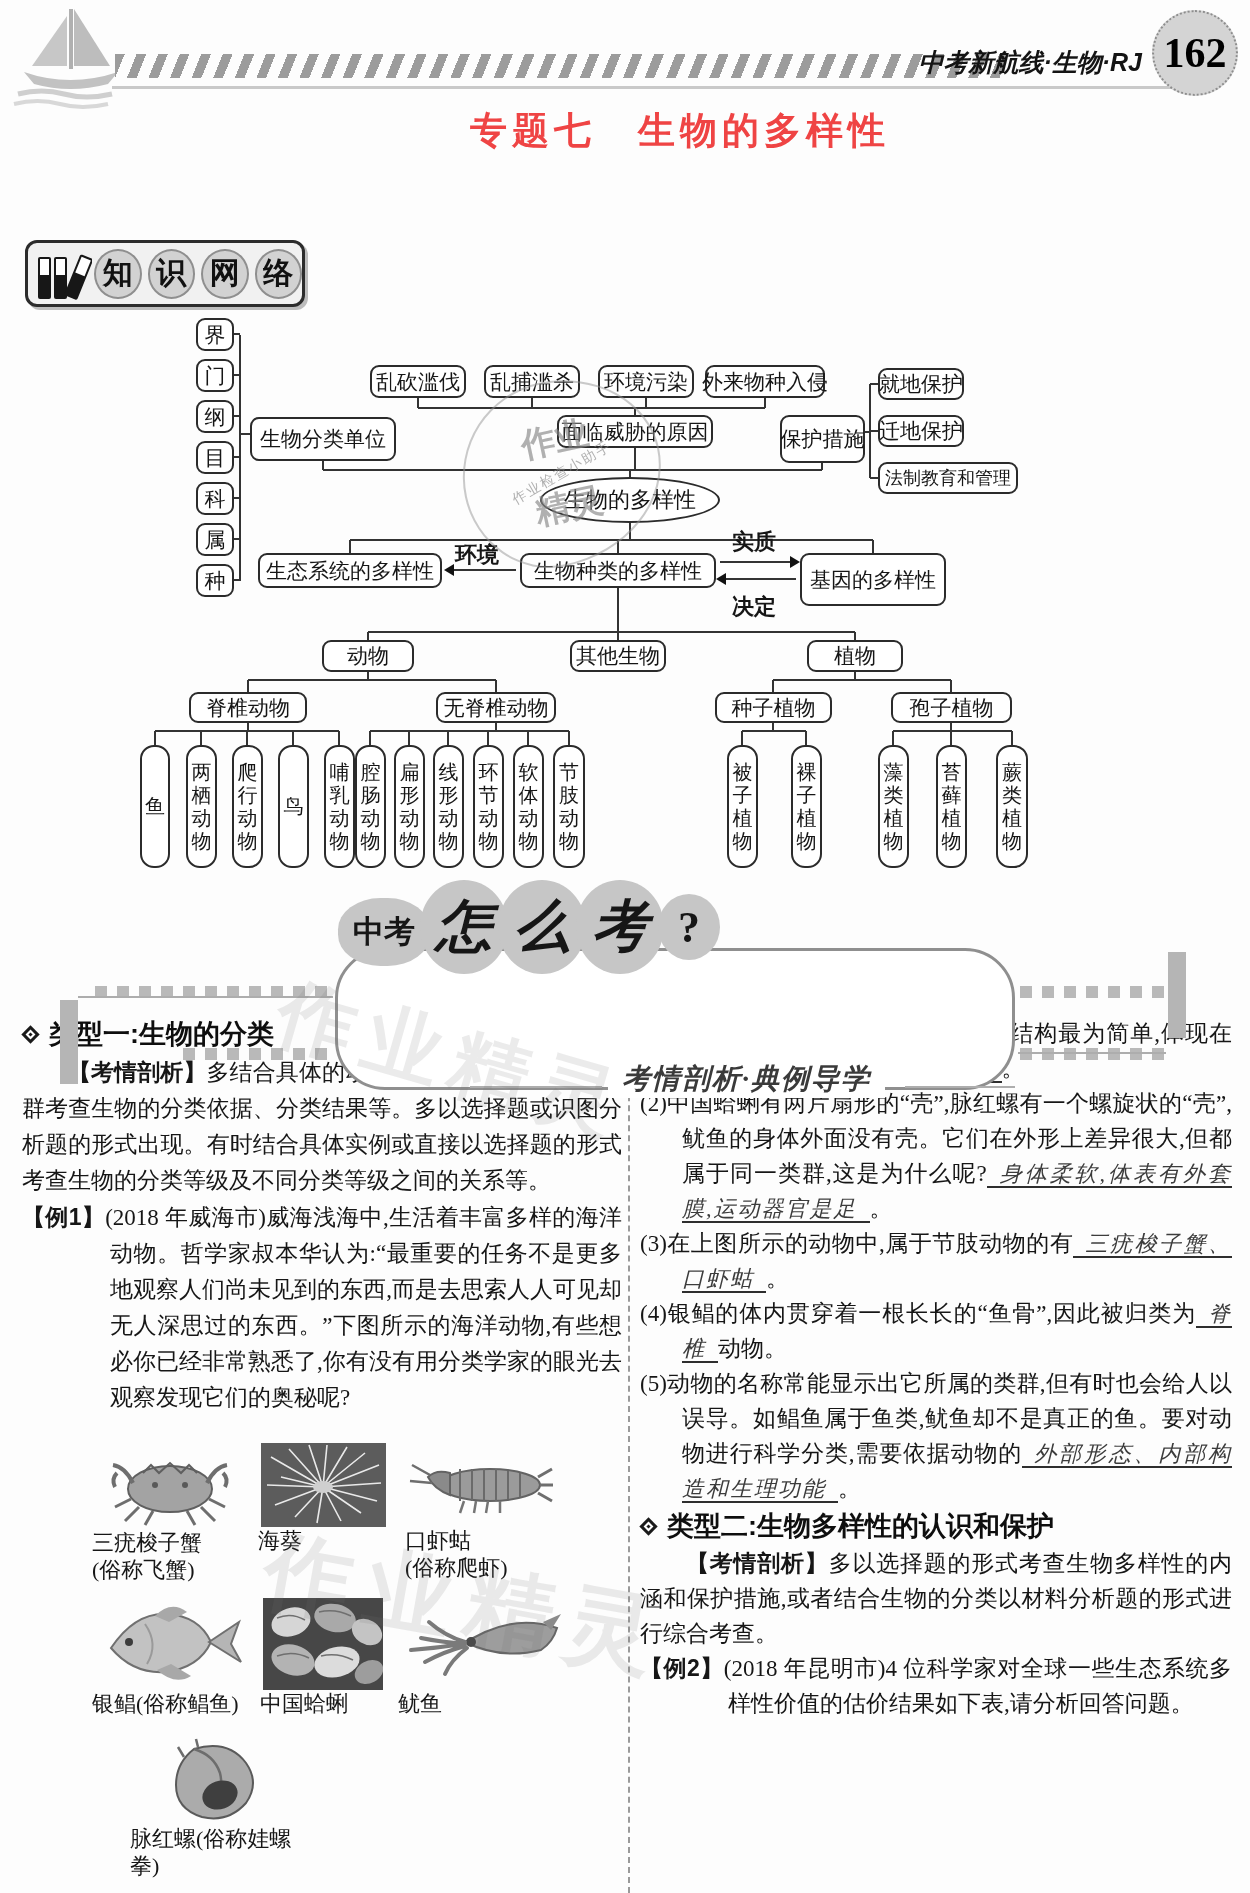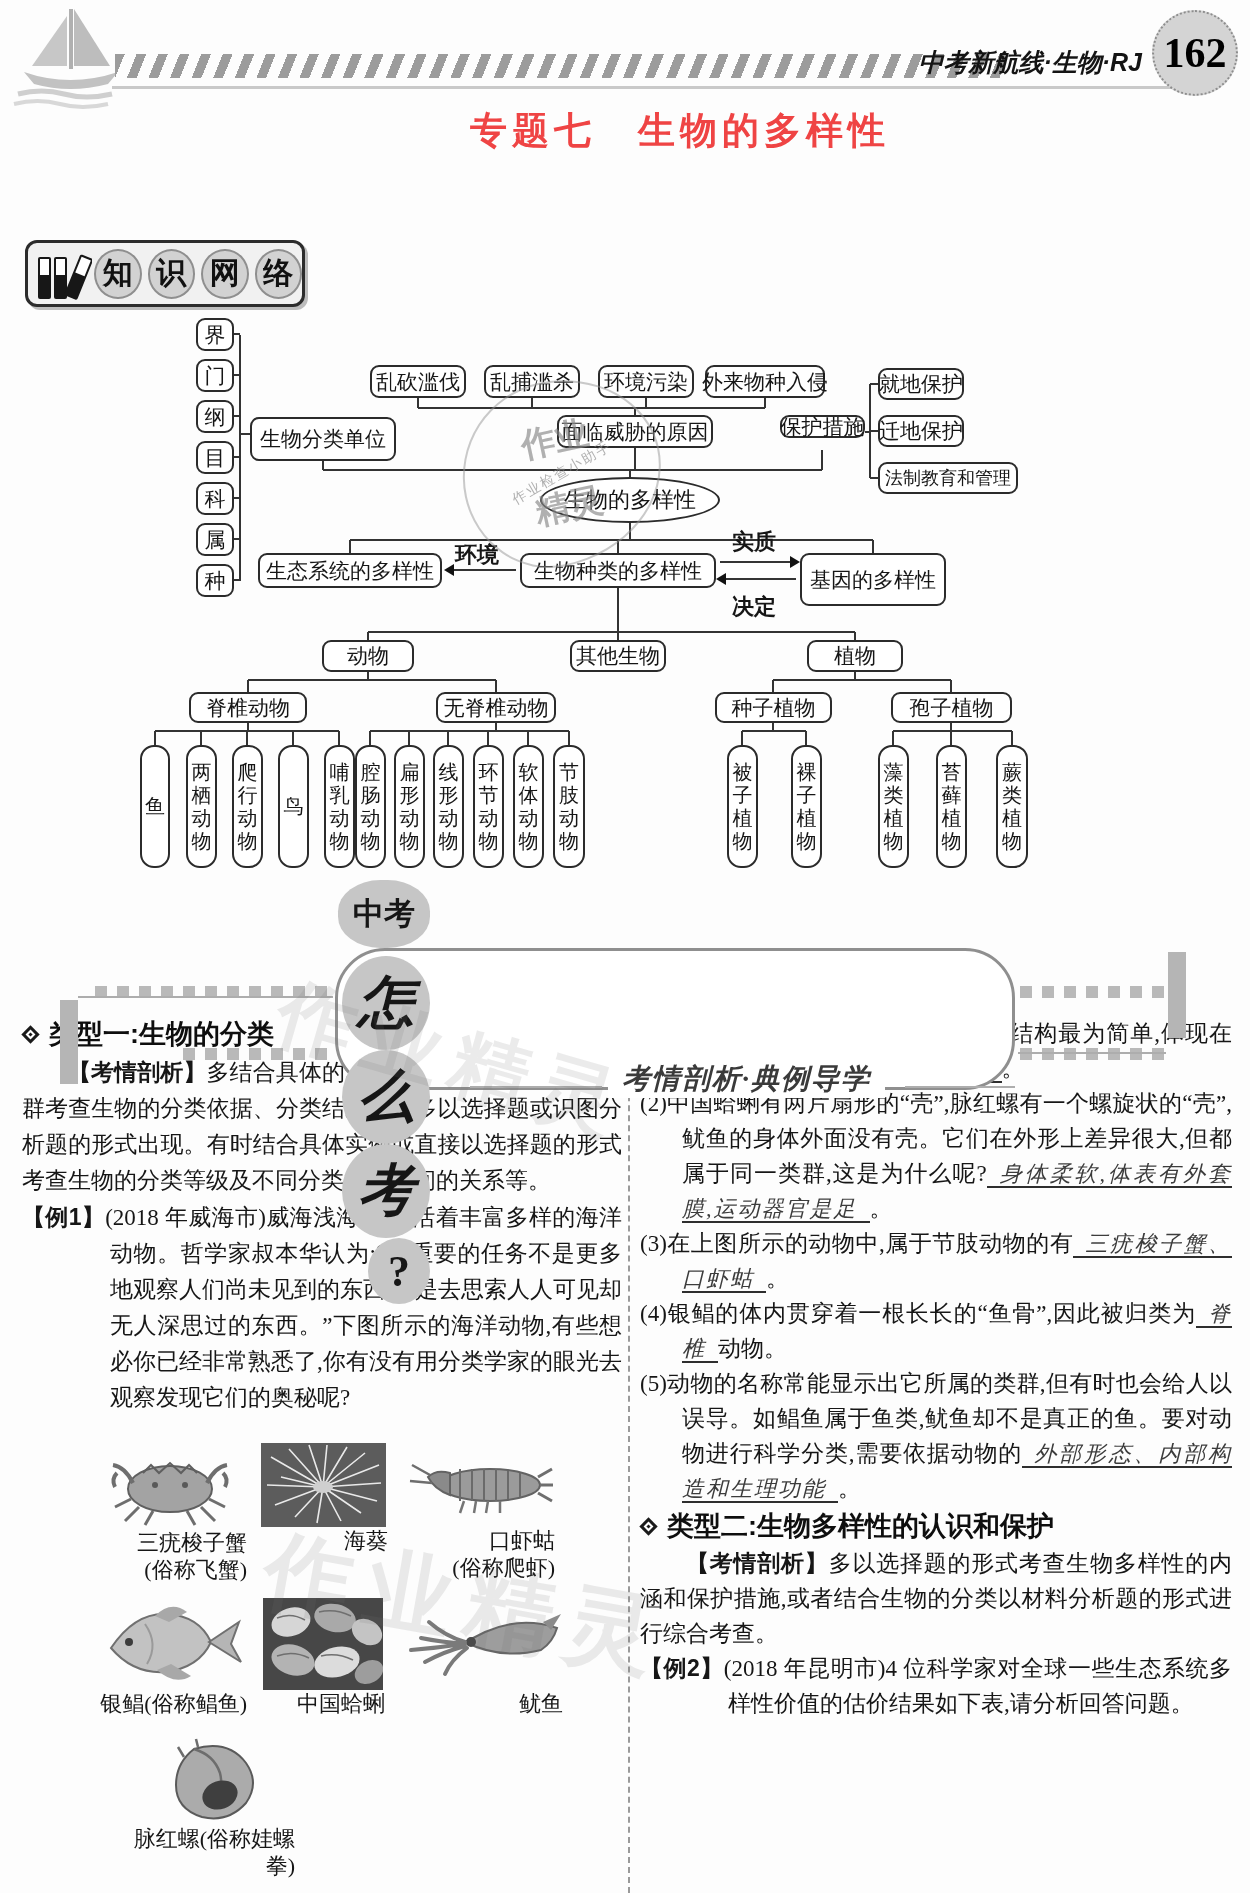--- a/index.html
+++ b/index.html
@@ -49,21 +49,21 @@
   .stamp .big { font-size:34px; font-weight:bold; }
   .stamp .small { font-size:14px; transform:rotate(-18deg); letter-spacing:2px; }
   .wm { position:absolute; font-weight:bold; color:rgba(110,110,110,.14); white-space:nowrap; z-index:5;
     font-family:"Liberation Sans",sans-serif; pointer-events:none; }
   .wm1 { left:272px; top:1008px; font-size:78px; letter-spacing:12px; transform:rotate(16deg); }
   .wm2 { left:262px; top:1545px; font-size:88px; letter-spacing:14px; transform:rotate(10deg); }
 
   
   .banner-rect { position:absolute; left:335px; top:948px; width:680px; height:142px; background:#fff;
     border:3px solid #8f8f8f; border-radius:50px; z-index:2; }
-  .bubbles { position:absolute; left:338px; top:880px; display:flex; align-items:flex-end; z-index:4;flex-direction:column; }
+  .bubbles { position:absolute; left:338px; top:880px; display:flex; align-items:flex-end; z-index:4; }
   .blob { background:#c6c6c6; display:flex; align-items:center; justify-content:center; }
   .blob.prefix { width:92px; height:68px; border-radius:46%; font-family:"Liberation Sans",sans-serif;
     font-weight:bold; font-size:31px; margin-bottom:8px; }
   .blob.bigchar { width:88px; height:94px; border-radius:50%; margin-left:-10px;
     font-weight:bold; font-style:italic; font-size:56px; }
   .blob.qmark { width:62px; height:66px; border-radius:50%; margin-left:-6px; margin-bottom:14px;
     font-weight:bold; font-size:44px; }
   .subtitle { position:absolute; left:608px; top:1060px; z-index:5; background:#fff; padding:0 14px;
     font-weight:bold; font-style:italic; font-size:28px; color:#3a3a3a; letter-spacing:2px; }
   .subline { position:absolute; height:2px; background:#adadad; z-index:3; }
@@ -84,21 +84,21 @@
   .dmark::before { content:""; position:absolute; inset:5px; background:#1a1a1a; z-index:1; }
   .kao { text-align:justify; text-indent:2em; }
   .kao b { font-family:"Liberation Sans",sans-serif; }
   .ex { text-align:justify; padding-left:88px; text-indent:-88px; }
   .ex b { font-family:"Liberation Sans",sans-serif;margin-top:28px; }
   .q { text-align:justify; padding-left:42px; text-indent:-42px; }
   .answer { font-style:italic; color:#3c3c3c; border-bottom:2px solid #2e2e2e; padding:0 12px;
     font-size:22px; letter-spacing:2px; }
 
   
-  figure.photo { position:absolute; text-align:right; z-index:2; }
+  figure.photo { position:absolute; text-align:left; z-index:2; }
   figure.photo .pimg { display:flex; align-items:center; justify-content:center; }
   figcaption span { display:block; font-size:22px; line-height:27px; }
 </style>
 </head>
 <body>
 
 <div class="page">
 
   <svg class="boat" width="150" height="105" viewBox="0 0 150 105">
     <path d="M55 12 L55 62 L20 62 Z" fill="#c7c7c7"></path>
@@ -168,21 +168,21 @@
   <div class="node" style="left:196px;top:564px;width:38px;height:33px">种</div>
 
   <div class="node" style="left:250px;top:417px;width:146px;height:44px">生物分类单位</div>
 
   <div class="node" style="left:370px;top:365px;width:96px;height:33px">乱砍滥伐</div>
   <div class="node" style="left:484px;top:365px;width:96px;height:33px">乱捕滥杀</div>
   <div class="node" style="left:598px;top:365px;width:96px;height:33px">环境污染</div>
   <div class="node" style="left:705px;top:365px;width:120px;height:33px">外来物种入侵</div>
   <div class="node" style="left:557px;top:415px;width:156px;height:33px">面临威胁的原因</div>
 
-  <div class="node" style="left:780px;top:415px;width:85px;height:23px">保护措施</div>
+  <div class="node" style="left:780px;top:415px;width:85px;height:48px">保护措施</div>
   <div class="node" style="left:878px;top:368px;width:86px;height:32px">就地保护</div>
   <div class="node" style="left:878px;top:415px;width:86px;height:32px">迁地保护</div>
   <div class="node sm" style="left:878px;top:462px;width:140px;height:32px">法制教育和管理</div>
 
   <div class="node ellipse" style="left:540px;top:477px;width:180px;height:46px">生物的多样性</div>
 
   <div class="node" style="left:258px;top:553px;width:184px;height:35px">生态系统的多样性</div>
   <div class="node" style="left:520px;top:553px;width:196px;height:35px">生物种类的多样性</div>
   <div class="node" style="left:800px;top:553px;width:146px;height:53px">基因的多样性</div>
   <div class="lbl" style="left:455px;top:540px">环境</div>

